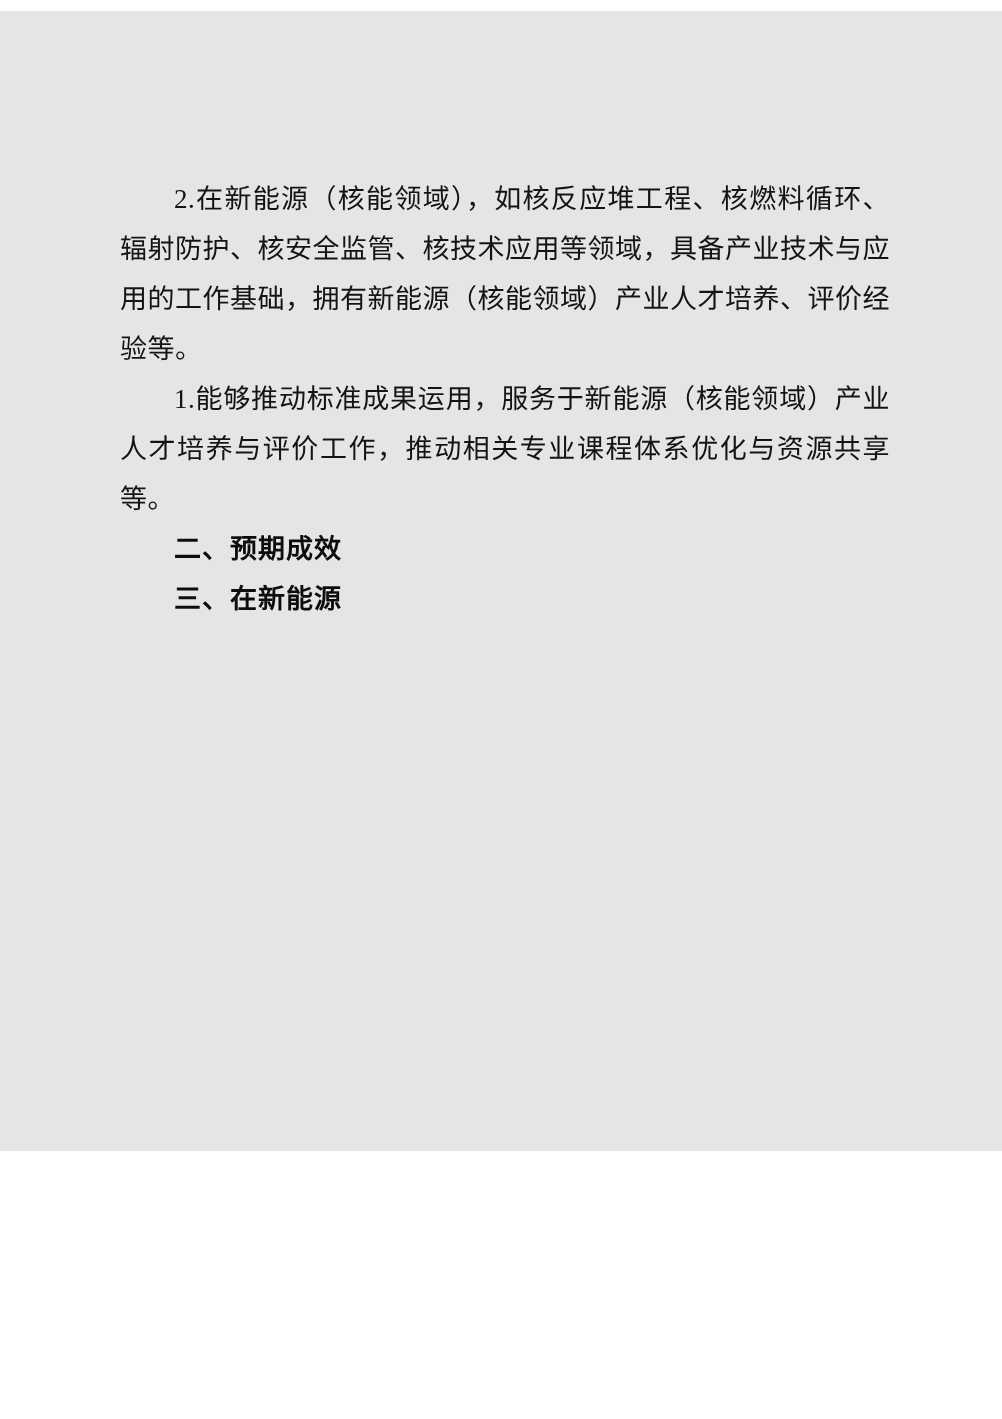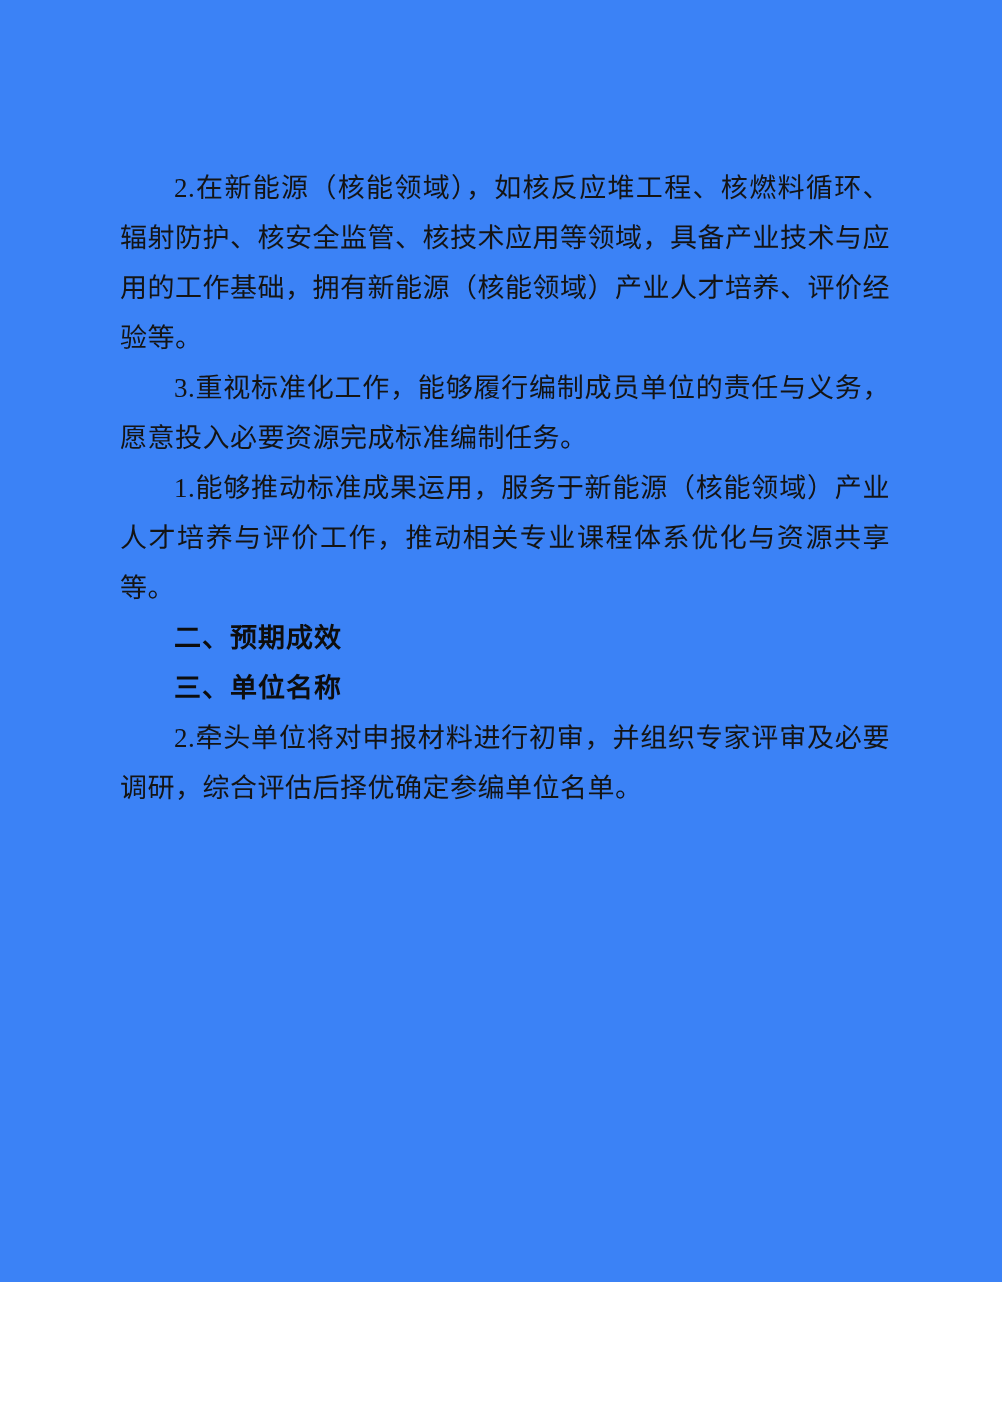--- a/index.html
+++ b/index.html
@@ -3,25 +3,26 @@
 <meta charset="utf-8">
 <style>
   html, body {
     margin: 0;
     padding: 0;
     background: #ffffff;
   }
   .page {
     position: relative;
     width: 1002px;
-    height: 1282px;
-    background: #3b82f6;
+    height: 1140px;
+    background: #e5e5e5;
     overflow: hidden;
     font-family: "Liberation Serif", "DejaVu Serif", serif;
     color: #141414;
+    margin-top: 11px;
   }
   .content {
     position: absolute;
     left: 120px;
     top: 163px;
     width: 770px;
   }
   .content p {
     margin: 0;
     padding: 0;
@@ -50,20 +51,18 @@
     font-family: "Liberation Serif", "DejaVu Serif", serif;
     letter-spacing: 2px;
   }
 </style>
 </head>
 <body>
 
 <div class="page">
   <div class="content">
     <p class="body">2.在新能源（核能领域），如核反应堆工程、核燃料循环、辐射防护、核安全监管、核技术应用等领域，具备产业技术与应用的工作基础，拥有新能源（核能领域）产业人才培养、评价经验等。</p>
-    <p class="body">3.重视标准化工作，能够履行编制成员单位的责任与义务，愿意投入必要资源完成标准编制任务。</p>
     <p class="body">1.能够推动标准成果运用，服务于新能源（核能领域）产业人才培养与评价工作，推动相关专业课程体系优化与资源共享等。</p>
     <p class="heading">二、预期成效</p>
-    <p class="heading">三、单位名称</p>
-    <p class="body">2.牵头单位将对申报材料进行初审，并组织专家评审及必要调研，综合评估后择优确定参编单位名单。</p>
+    <p class="heading">三、在新能源</p>
   </div>
   <div class="footer">— 2 —</div>
 </div>
 
 </body></html>

